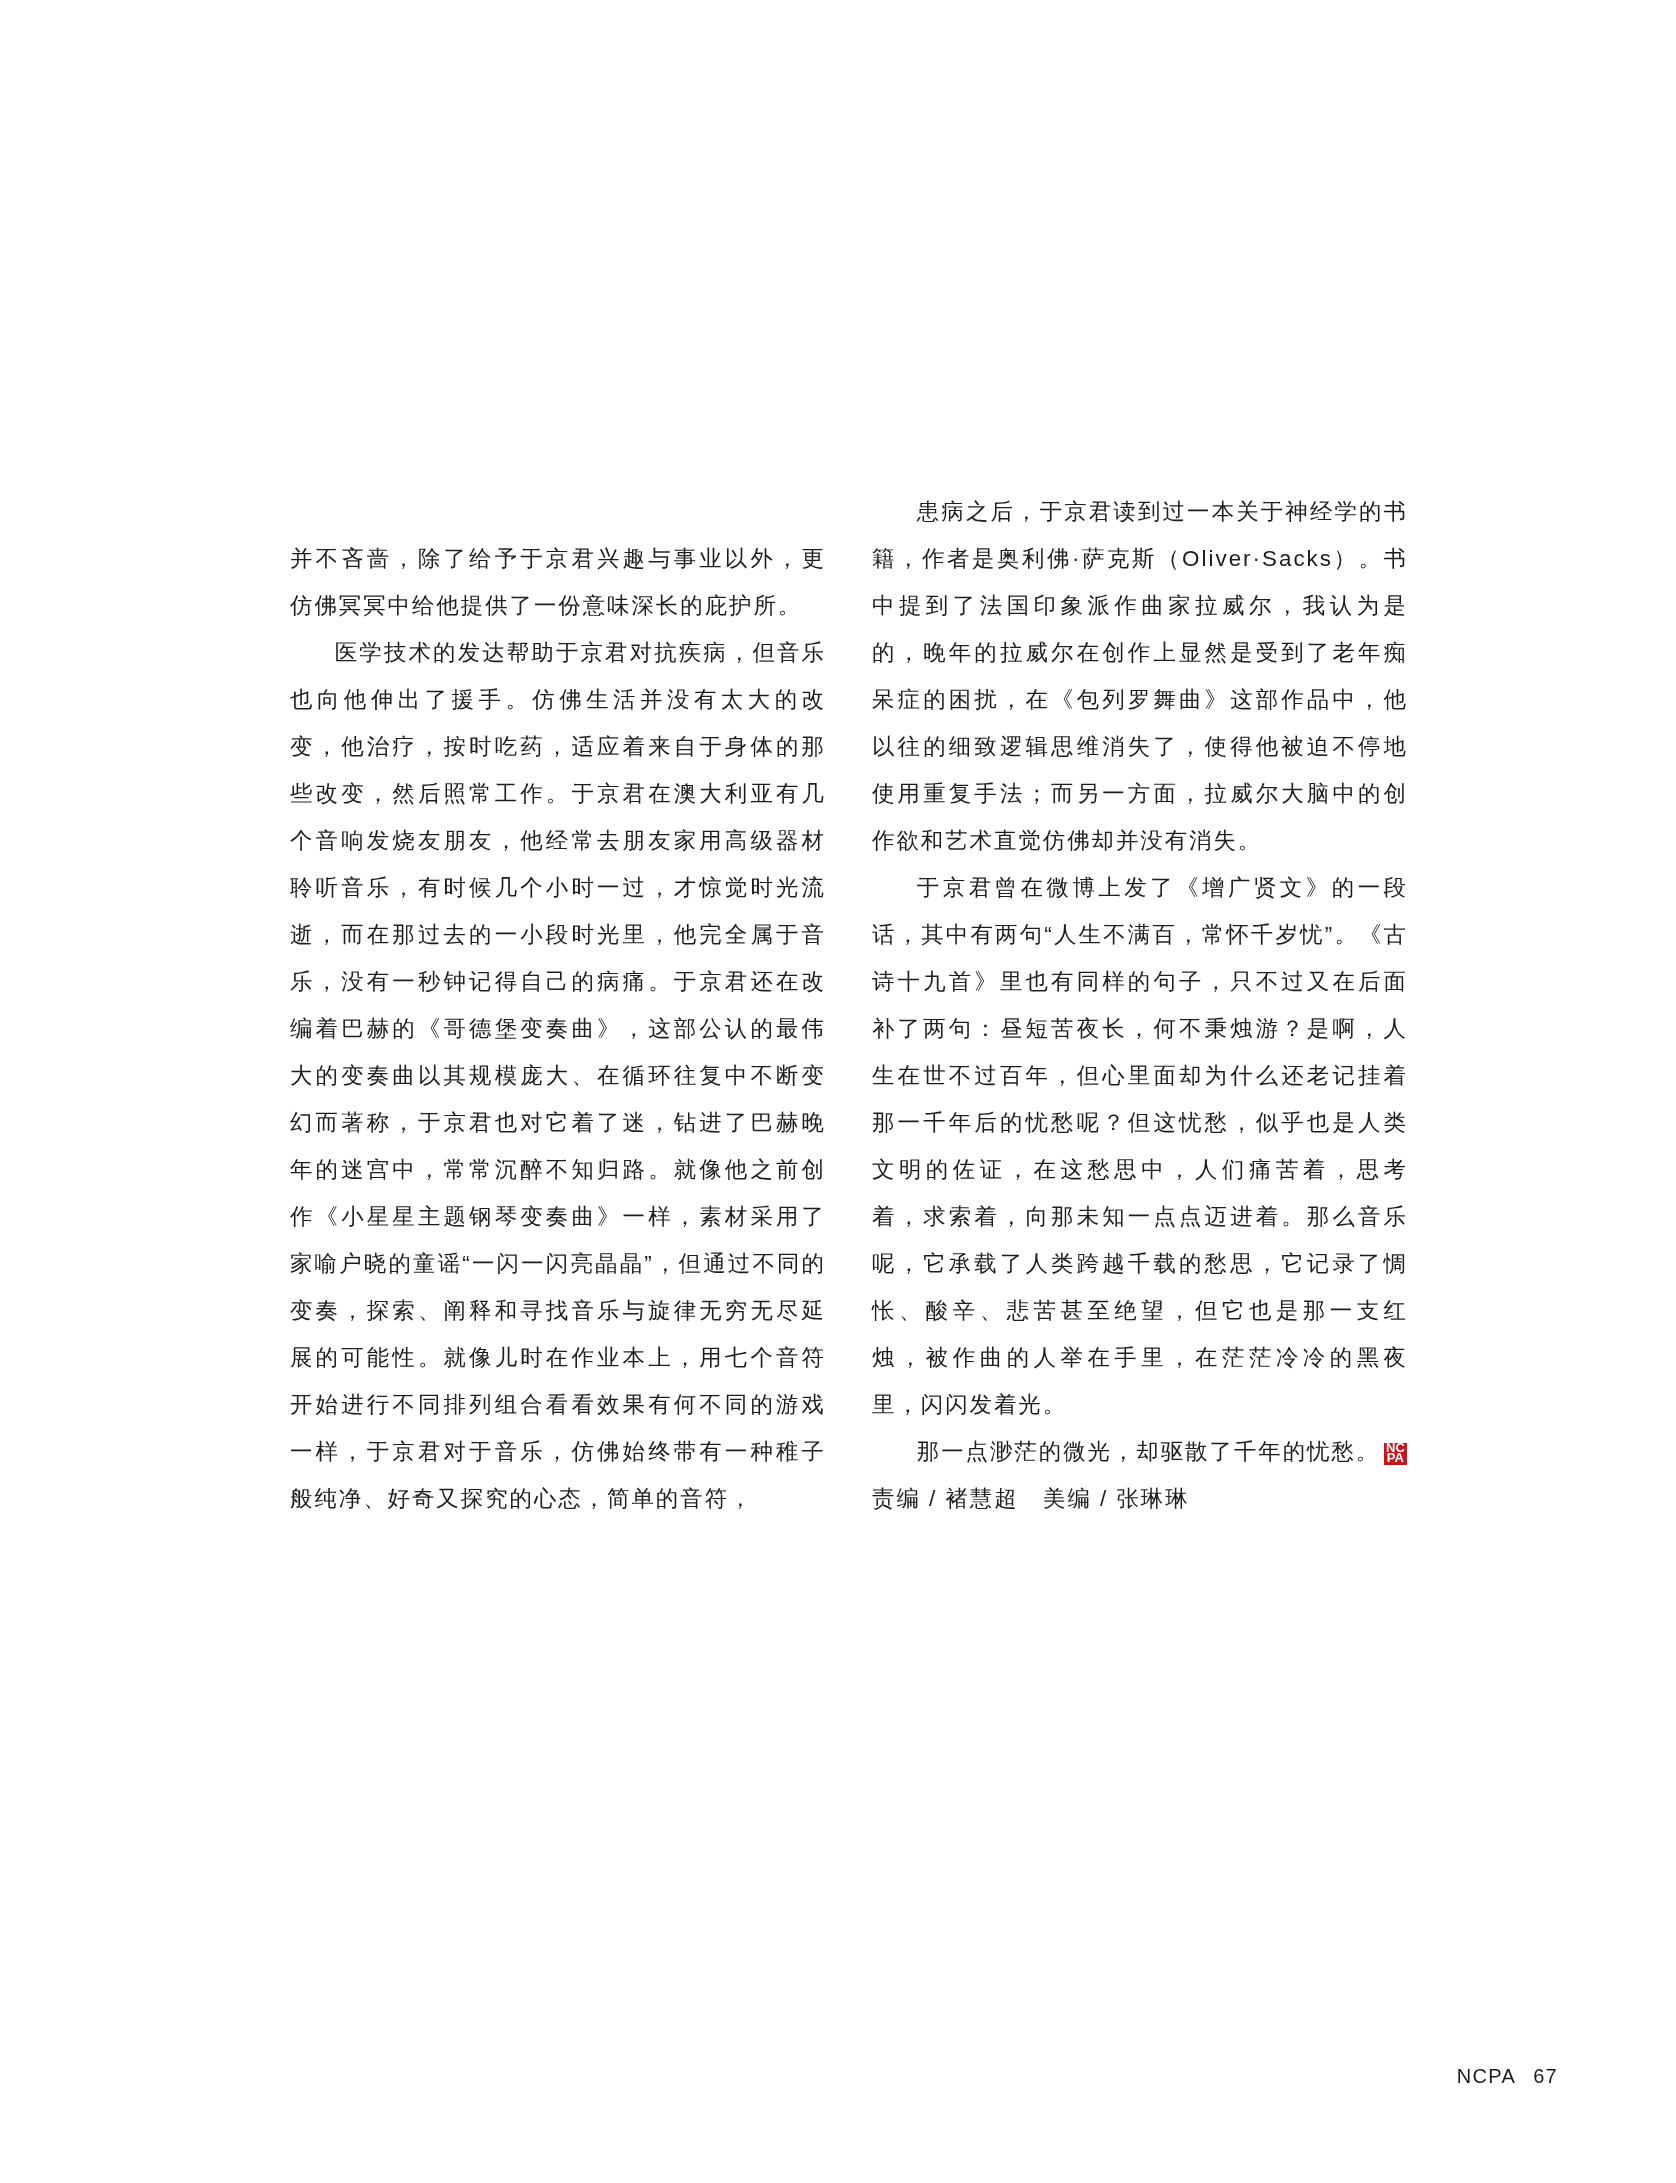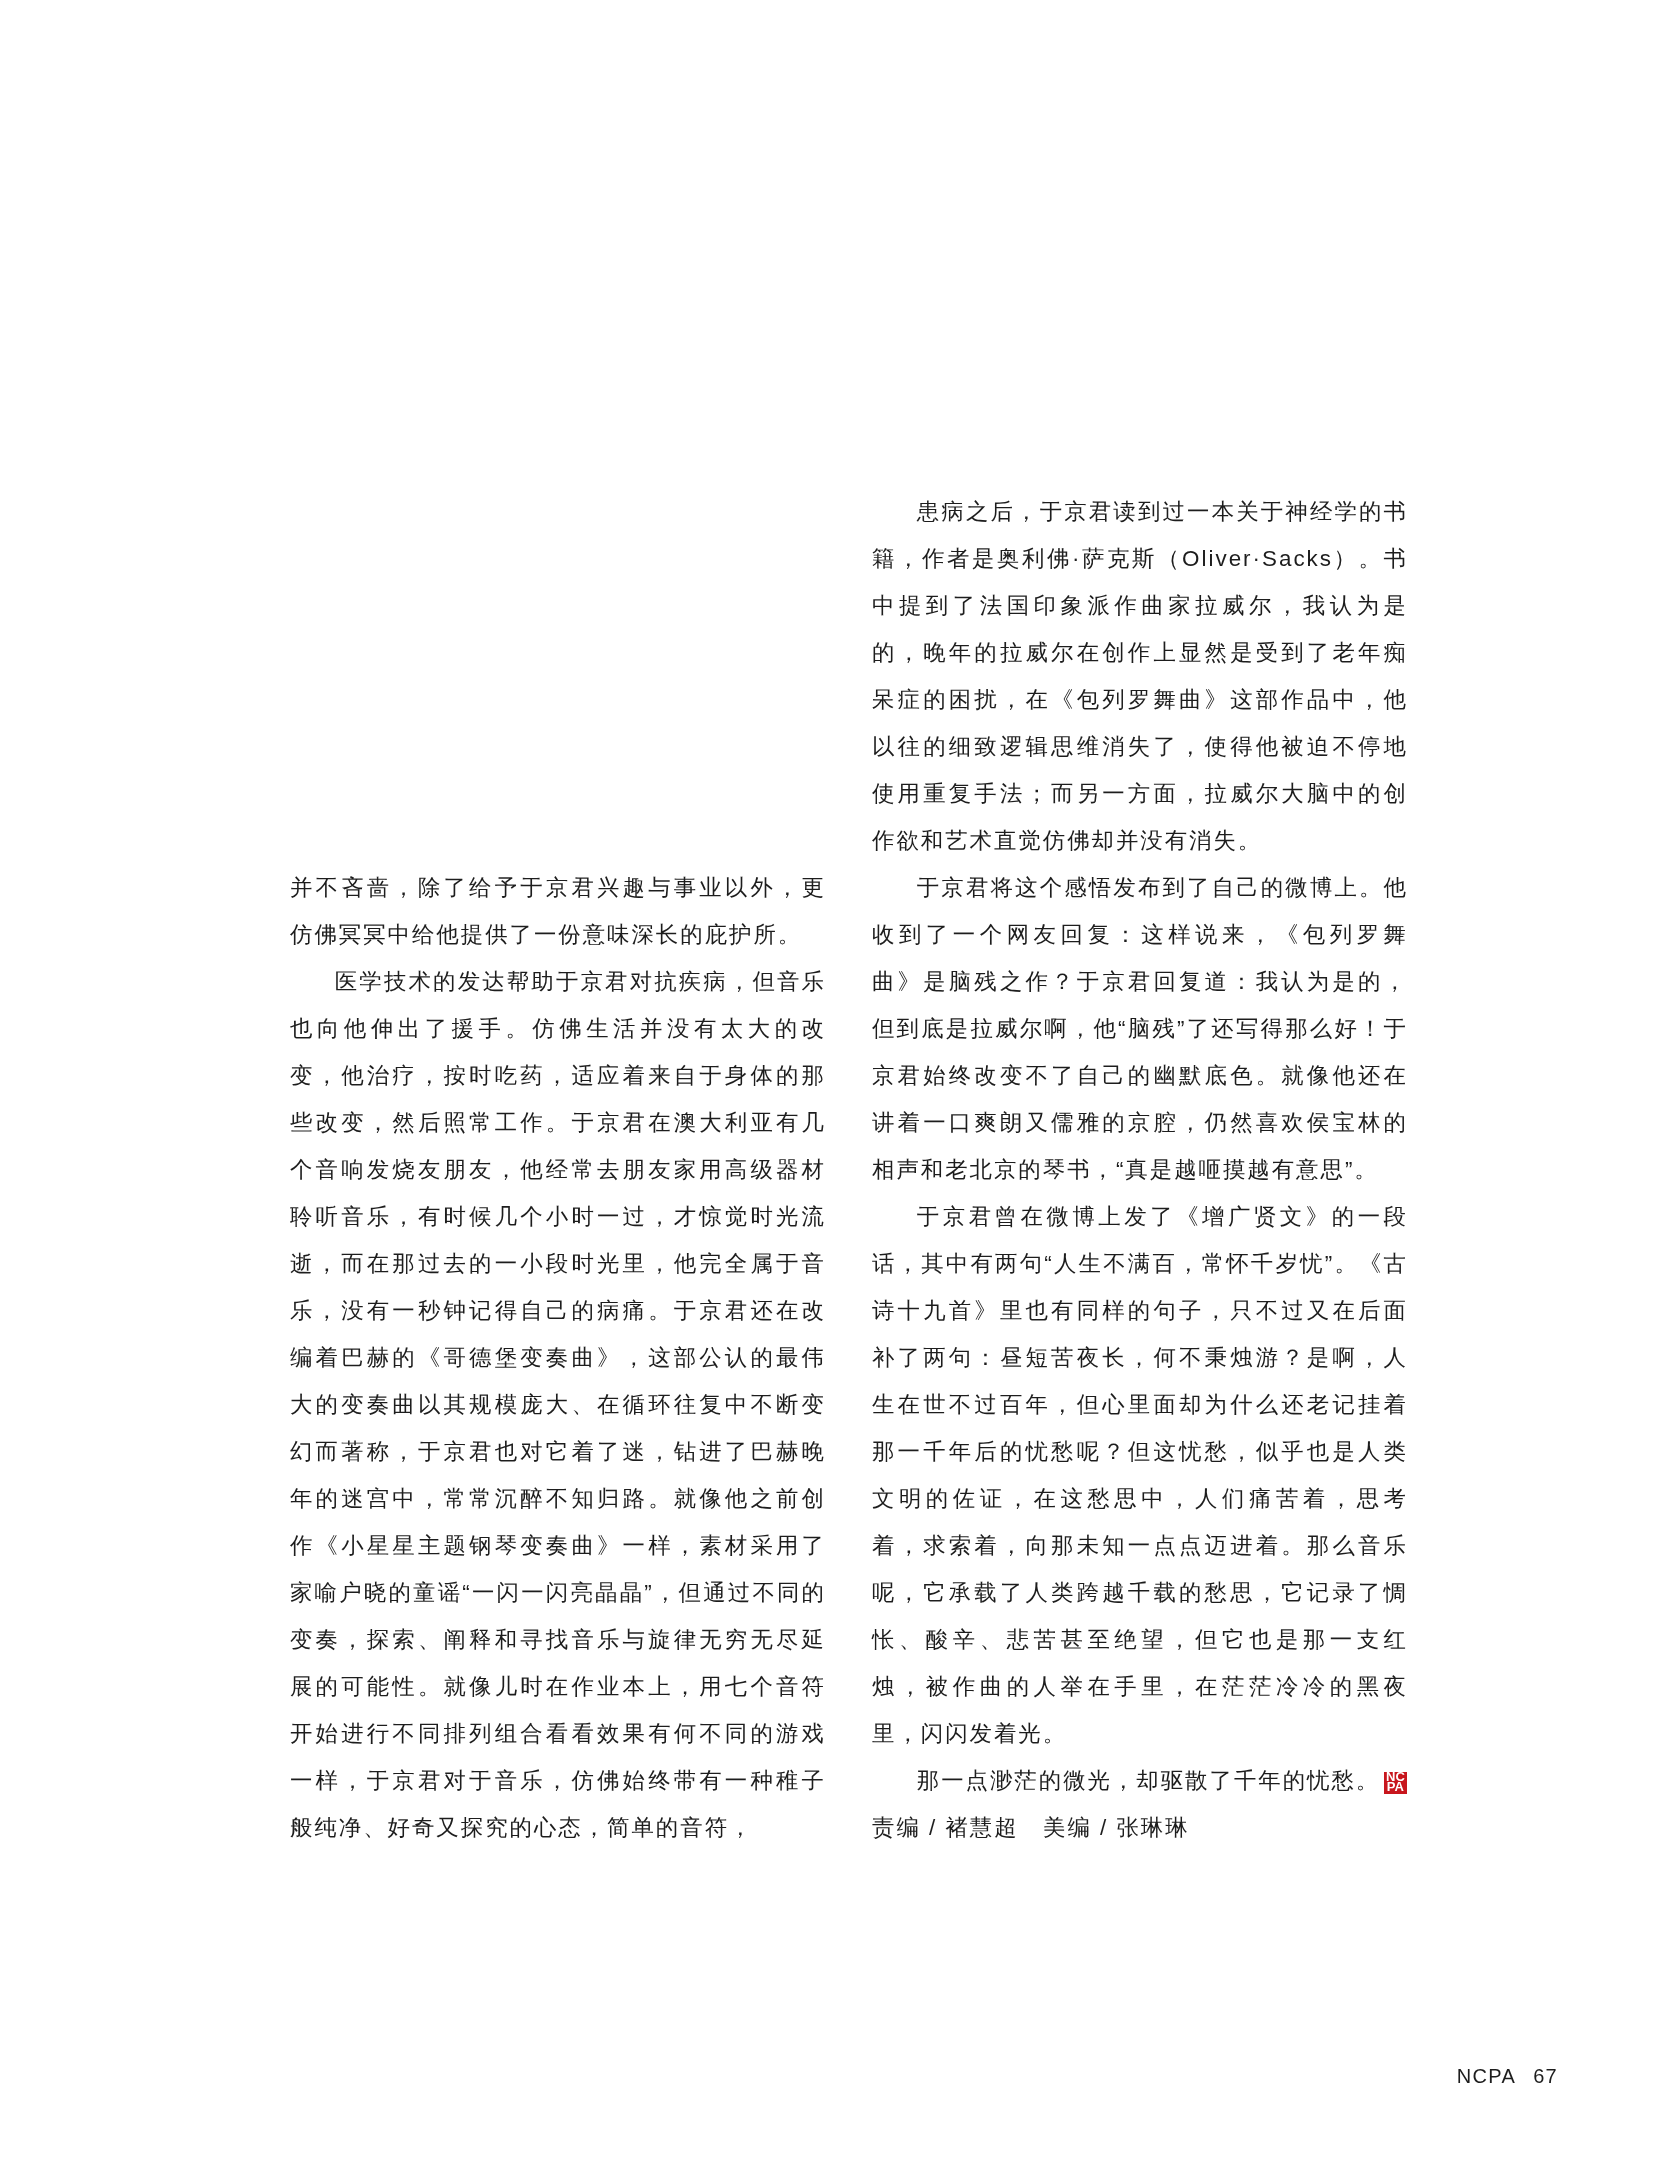--- a/index.html
+++ b/index.html
@@ -87,21 +87,20 @@
 
   <div class="article">
 
     <div class="col">
       <p>并不吝啬，除了给予于京君兴趣与事业以外，更仿佛冥冥中给他提供了一份意味深长的庇护所。</p>
       <p class="indent">医学技术的发达帮助于京君对抗疾病，但音乐也向他伸出了援手。仿佛生活并没有太大的改变，他治疗，按时吃药，适应着来自于身体的那些改变，然后照常工作。于京君在澳大利亚有几个音响发烧友朋友，他经常去朋友家用高级器材聆听音乐，有时候几个小时一过，才惊觉时光流逝，而在那过去的一小段时光里，他完全属于音乐，没有一秒钟记得自己的病痛。于京君还在改编着巴赫的《哥德堡变奏曲》，这部公认的最伟大的变奏曲以其规模庞大、在循环往复中不断变幻而著称，于京君也对它着了迷，钻进了巴赫晚年的迷宫中，常常沉醉不知归路。就像他之前创作《小星星主题钢琴变奏曲》一样，素材采用了家喻户晓的童谣“一闪一闪亮晶晶”，但通过不同的变奏，探索、阐释和寻找音乐与旋律无穷无尽延展的可能性。就像儿时在作业本上，用七个音符开始进行不同排列组合看看效果有何不同的游戏一样，于京君对于音乐，仿佛始终带有一种稚子般纯净、好奇又探究的心态，简单的音符，</p>
     </div>
 
     <div class="col">
       <p class="indent">患病之后，于京君读到过一本关于神经学的书籍，作者是奥利佛·萨克斯（Oliver·Sacks）。书中提到了法国印象派作曲家拉威尔，我认为是的，晚年的拉威尔在创作上显然是受到了老年痴呆症的困扰，在《包列罗舞曲》这部作品中，他以往的细致逻辑思维消失了，使得他被迫不停地使用重复手法；而另一方面，拉威尔大脑中的创作欲和艺术直觉仿佛却并没有消失。</p>
-      <p class="indent">于京君将这个感悟发布到了自己的微博上。他收到了一个网友回复：这样说来，《包列罗舞曲》是脑残之作？于京君回复道：我认为是的，但到底是拉威尔啊，他“脑残”了还写得那么好！于京君始终改变不了自己的幽默底色。就像他还在讲着一口爽朗又儒雅的京腔，仍然喜欢侯宝林的相声和老北京的琴书，“真是越咂摸越有意思”。</p>
       <p class="indent">于京君曾在微博上发了《增广贤文》的一段话，其中有两句“人生不满百，常怀千岁忧”。《古诗十九首》里也有同样的句子，只不过又在后面补了两句：昼短苦夜长，何不秉烛游？是啊，人生在世不过百年，但心里面却为什么还老记挂着那一千年后的忧愁呢？但这忧愁，似乎也是人类文明的佐证，在这愁思中，人们痛苦着，思考着，求索着，向那未知一点点迈进着。那么音乐呢，它承载了人类跨越千载的愁思，它记录了惆怅、酸辛、悲苦甚至绝望，但它也是那一支红烛，被作曲的人举在手里，在茫茫冷冷的黑夜里，闪闪发着光。</p>
       <p class="indent">
         <span>那一点渺茫的微光，却驱散了千年的忧愁。</span><span class="stamp"><span>NC</span><span>PA</span></span>
       </p>
       <p class="credits">责编 / 褚慧超　美编 / 张琳琳</p>
     </div>
 
   </div>
 
   <div class="footer">

